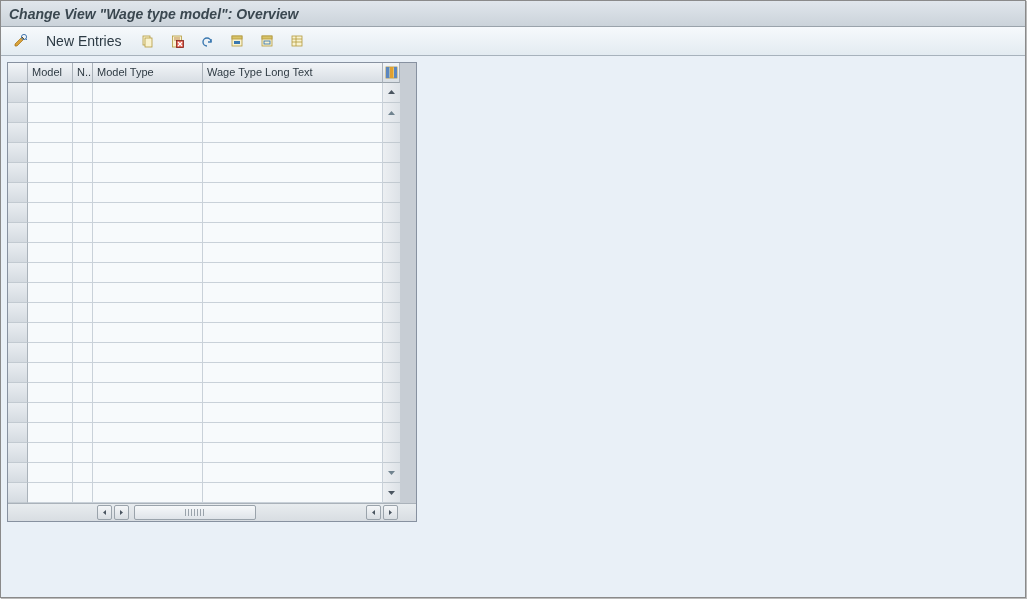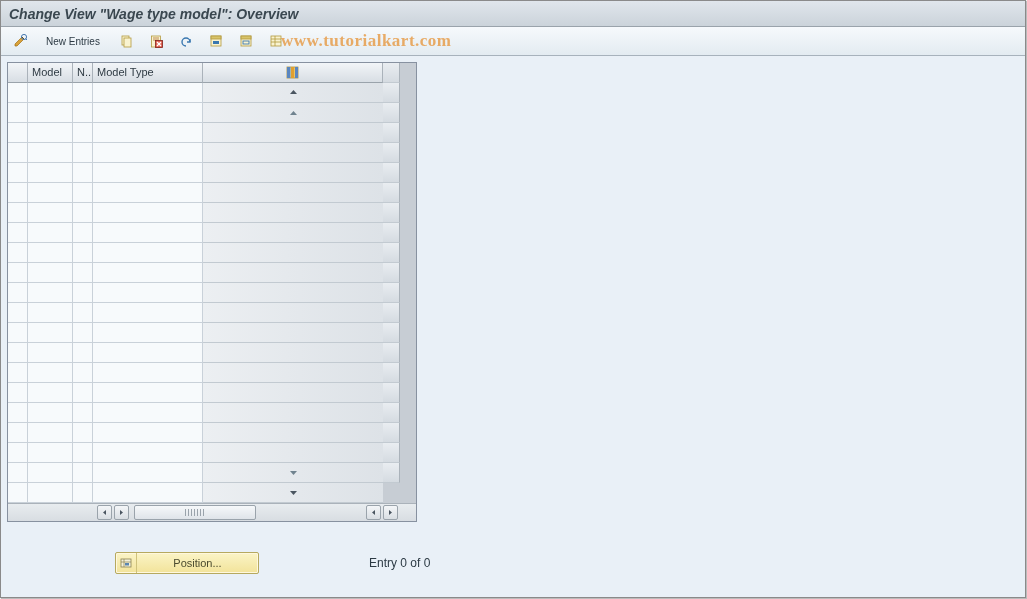--- a/index.html
+++ b/index.html
@@ -55,21 +55,21 @@
     border-radius: 2px;
     padding: 0 2px;
     cursor: pointer;
   }
   .tool-btn svg { display:block; }
   .new-entries {
     height: 20px;
     padding: 0 8px;
     display: inline-flex;
     align-items: center;
-    font-size: 10px;
+    font-size: 14px;
     color: #2c3a44;
     border: 1px solid transparent;
     border-radius: 2px;
     cursor: pointer;
   }
   .watermark {
     position: absolute;
     left: 280px;
     top: 4px;
     font-family: "Comic Sans MS", "Segoe Script", cursive;
@@ -268,30 +268,30 @@
       </svg>
     </span>
     <span class="tool-btn">
       <svg width="14" height="14" viewBox="0 0 14 14">
         <rect x="2" y="2" width="10" height="10" fill="#f9f3d0" stroke="#b39a3e" stroke-width="0.8"></rect>
         <line x1="2" y1="5" x2="12" y2="5" stroke="#b39a3e" stroke-width="0.8"></line>
         <line x1="2" y1="8" x2="12" y2="8" stroke="#b39a3e" stroke-width="0.8"></line>
         <line x1="6" y1="2" x2="6" y2="12" stroke="#b39a3e" stroke-width="0.8"></line>
       </svg>
     </span>
-    <div class="watermark">www.tutorialkart.com</div>
   </div>
 
   <div class="main">
     <div class="table-wrap">
       <div class="grid" id="grid">
           <div class="hdr sel"></div>
           <div class="hdr">Model</div>
           <div class="hdr">N..</div>
           <div class="hdr">Model Type</div>
+          <div class="hdr">Wage Type Long Text</div>
           <div class="hdr config">
             <svg width="13" height="13" viewBox="0 0 13 13">
               <rect x="1" y="1" width="11" height="11" fill="#f2e9a0" stroke="#b09030" stroke-width="0.8"></rect>
               <rect x="1" y="1" width="3.5" height="11" fill="#5a86c0"></rect>
               <rect x="5" y="1" width="3.5" height="11" fill="#e0a030"></rect>
               <rect x="9" y="1" width="3" height="11" fill="#5a86c0"></rect>
             </svg>
           </div>
           <div class="row-sel"></div>
           <div class="cell"></div>
@@ -462,29 +462,15 @@
           <span class="scroll-arrow">
             <svg width="7" height="7" viewBox="0 0 7 7">
                 <path d="M2 1 L5 3.5 L2 6 Z" fill="#4a5560"></path>
               </svg>
           </span>
         </div>
         <div></div>
       </div>
     </div>
 
-    <div class="footer-area">
-      <div class="position-btn">
-        <span class="ic">
-          <svg width="12" height="12" viewBox="0 0 12 12">
-            <rect x="1" y="2" width="10" height="8" fill="#f4f0d8" stroke="#8a8250" stroke-width="0.8"></rect>
-            <line x1="1" y1="5" x2="11" y2="5" stroke="#8a8250" stroke-width="0.7"></line>
-            <line x1="4" y1="2" x2="4" y2="10" stroke="#8a8250" stroke-width="0.7"></line>
-            <rect x="5" y="6" width="4" height="2.5" fill="#5a86b0"></rect>
-          </svg>
-        </span>
-        <span class="lbl">Position...</span>
-      </div>
-      <span class="entry-text">Entry 0 of 0</span>
-    </div>
   </div>
 
 </div>
 
 </body></html>

